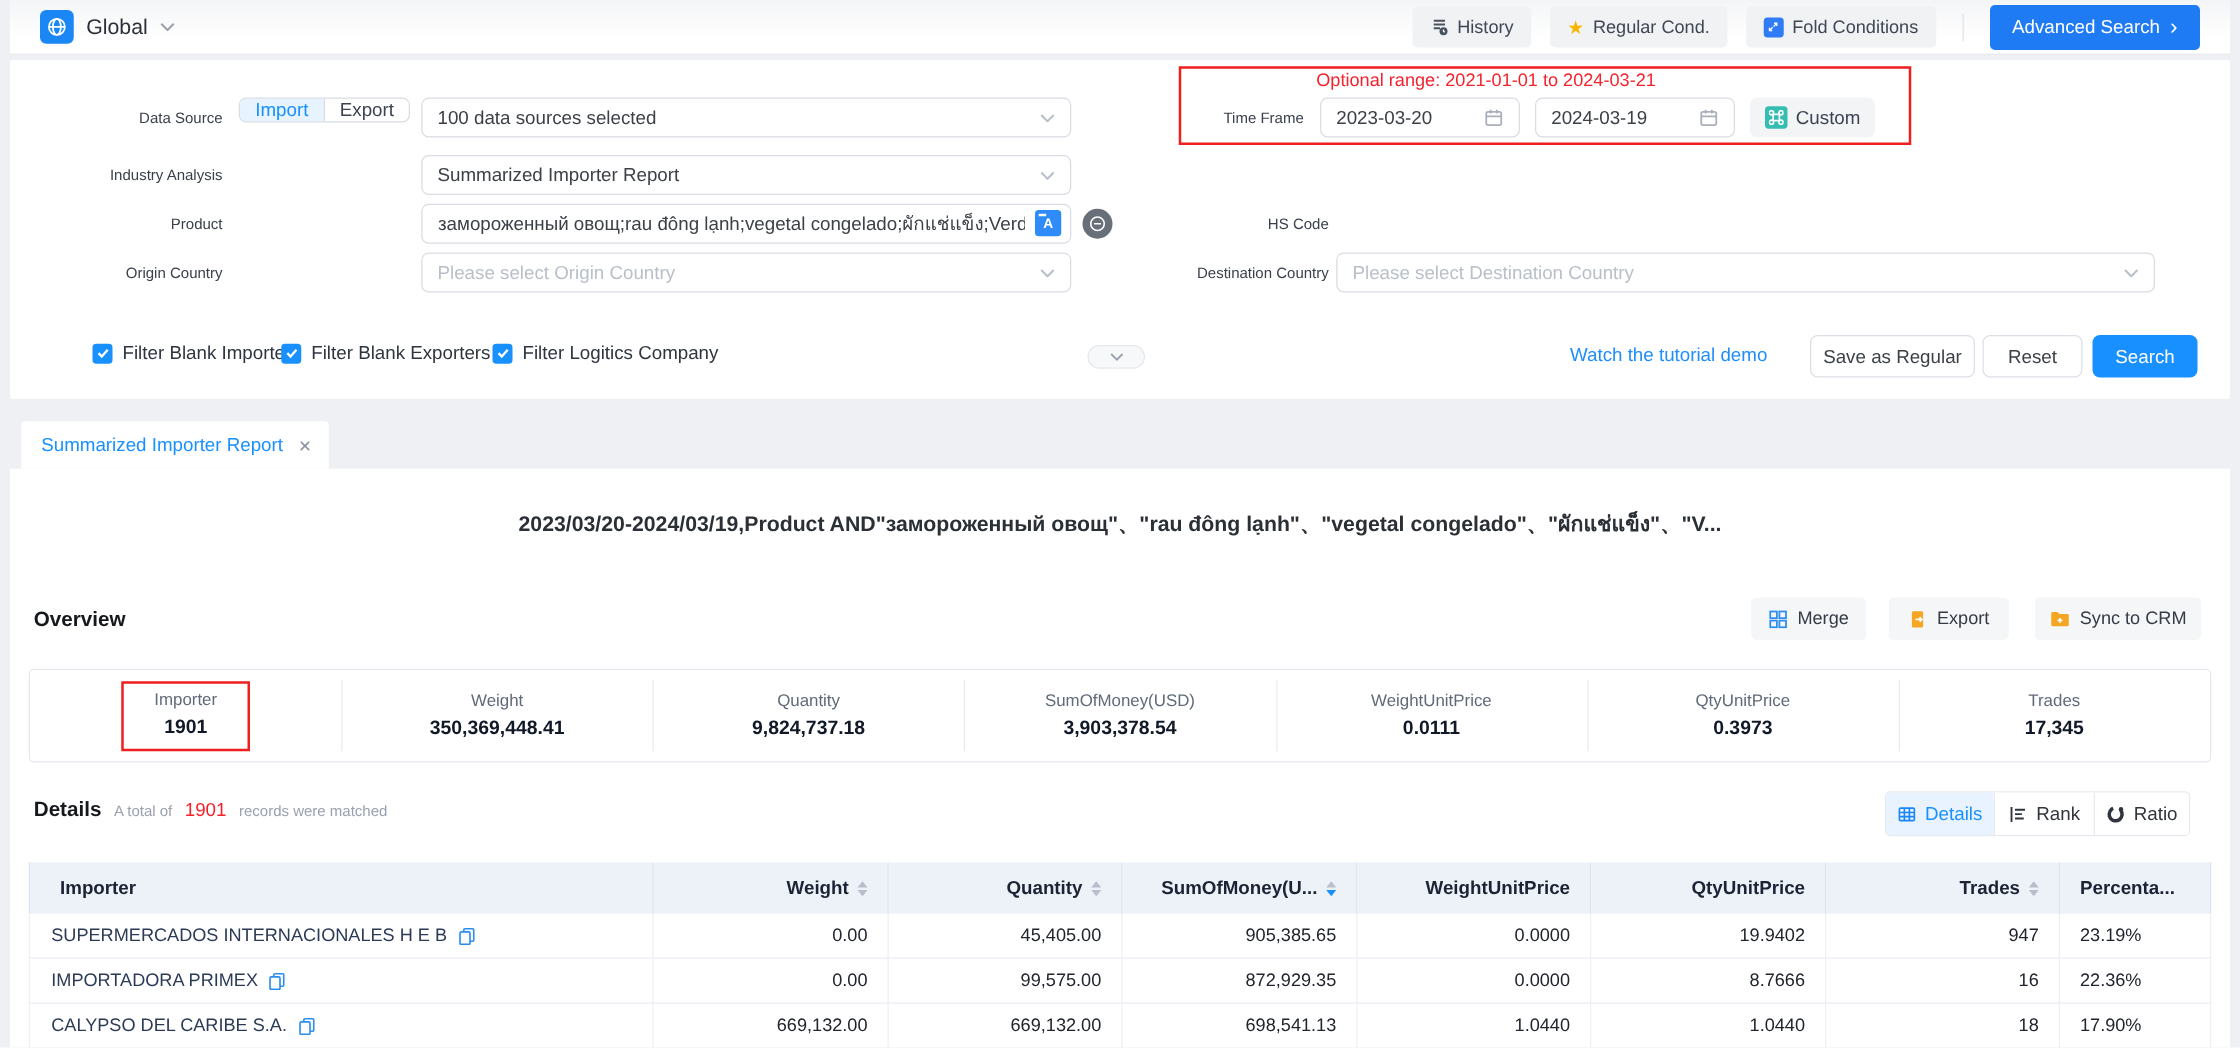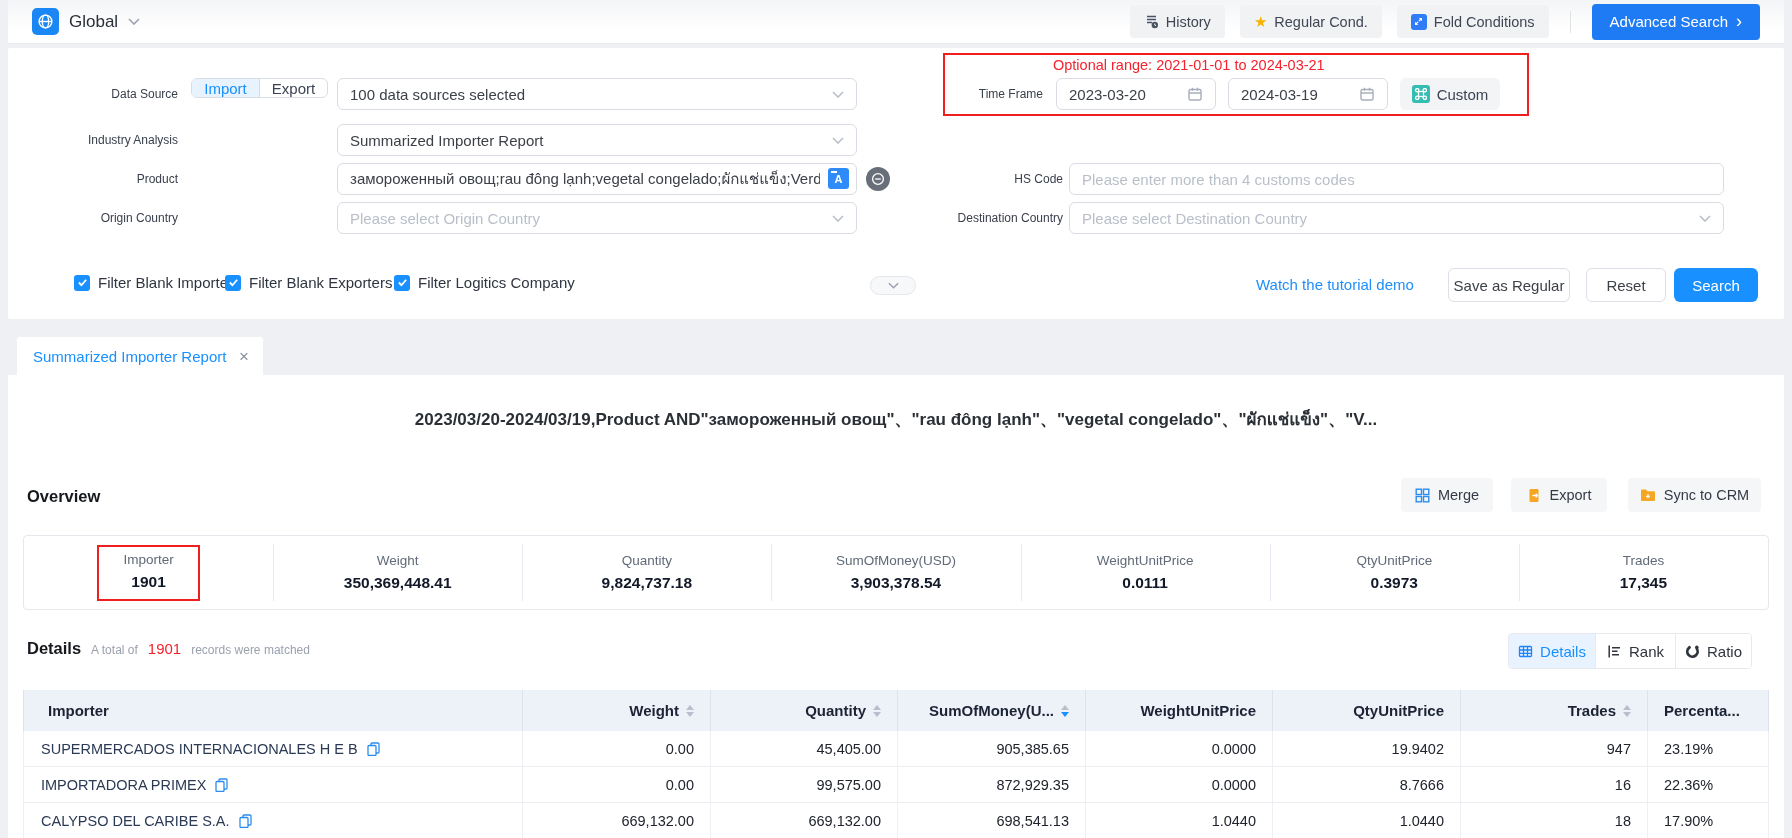--- a/index.html
+++ b/index.html
@@ -220,21 +220,20 @@
     <div class="flabel" style="left:0;top:115px;width:170px;">Product</div>
     <input class="txt" style="left: 329px; top: 115px; width: 520px; padding-right: 36px;" value="замороженный овощ;rau đông lạnh;vegetal congelado;ผักแช่แข็ง;Verduras congeladas;замор">
     <div class="trans-ic">A</div>
     <div class="excl-ic">
       <svg width="14" height="14" viewBox="0 0 14 14" fill="none" stroke="#fff" stroke-width="1.3">
         <circle cx="7" cy="7" r="5.4"></circle>
           <path d="M4.2 7h5.6"></path>
       </svg>
     </div>
     <div class="flabel" style="left:885px;top:115px;width:170px;">HS Code</div>
-    <input class="txt" style="left: 1061px; top: 115px; width: 655px;" placeholder="Please enter more than 4 customs codes">
 
     <div class="flabel" style="left:0;top:154px;width:170px;">Origin Country</div>
     <div class="field" style="left:329px;top:154px;width:520px;">
       <span class="val" style="color:#b9bfc9;">Please select Origin Country</span>
       <svg class="chev" width="12" height="7" viewBox="0 0 12 7">
           <path d="M1 1l5 5 5-5" stroke="#b9bfc9" stroke-width="1.6" fill="none"></path>
         </svg>
     </div>
     <div class="flabel" style="left:845px;top:154px;width:210px;">Destination Country</div>
     <div class="field" style="left:1061px;top:154px;width:655px;">
@@ -267,21 +266,21 @@
           </svg>
       </span>
       <span class="cbx-label">Filter Logitics Company</span>
     </div>
     <div class="pill">
       <svg width="11" height="7" viewBox="0 0 12 7">
           <path d="M1 1l5 5 5-5" stroke="#9aa1ad" stroke-width="1.6" fill="none"></path>
         </svg>
     </div>
     <a class="tut-link">Watch the tutorial demo</a>
-    <button class="btn-plain" style="left:1440px;width:122px;">Save as Regular</button>
+    <button class="btn-plain" style="left:1440px;width:132px;">Save as Regular</button>
     <button class="btn-plain" style="left:1578px;width:80px;">Reset</button>
     <button class="btn-search">Search</button>
   </section>
 
   <div class="tab">
     <span class="tab-label">Summarized Importer Report</span>
     <span class="tab-close">×</span>
   </div>
 
   <section class="content">

